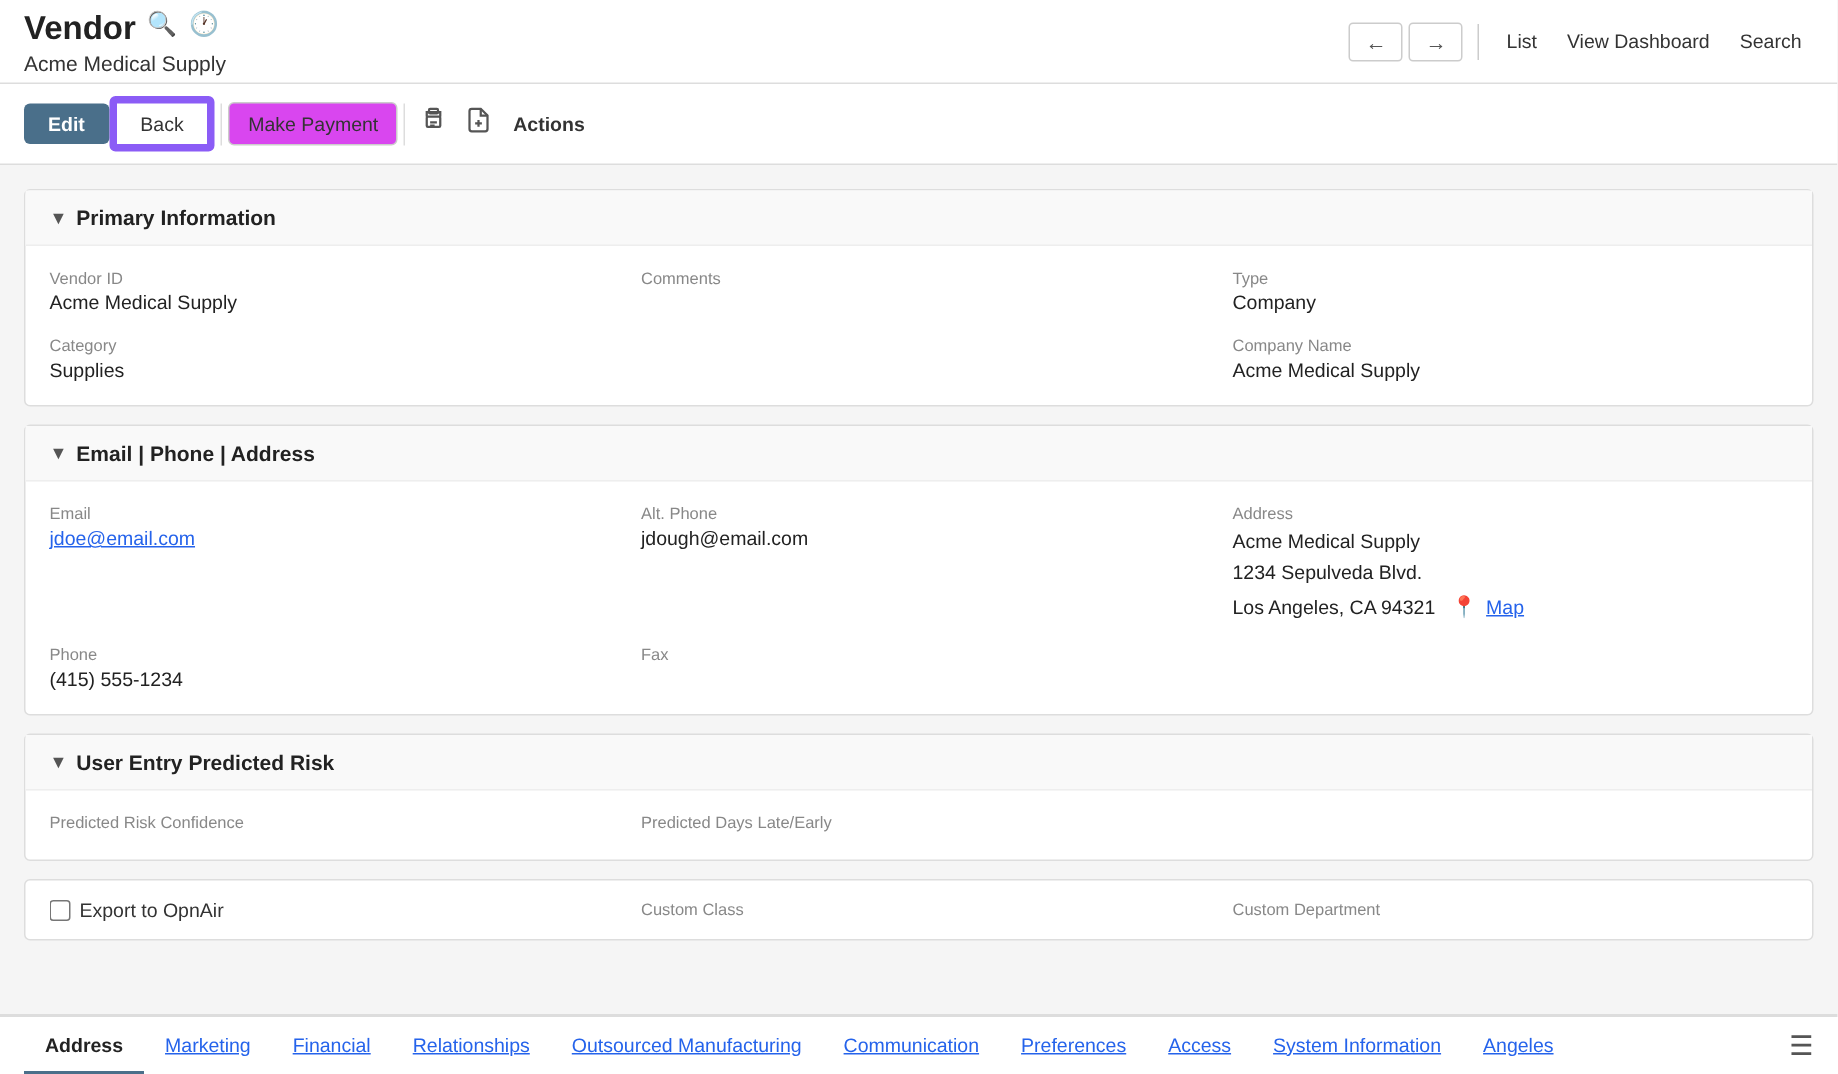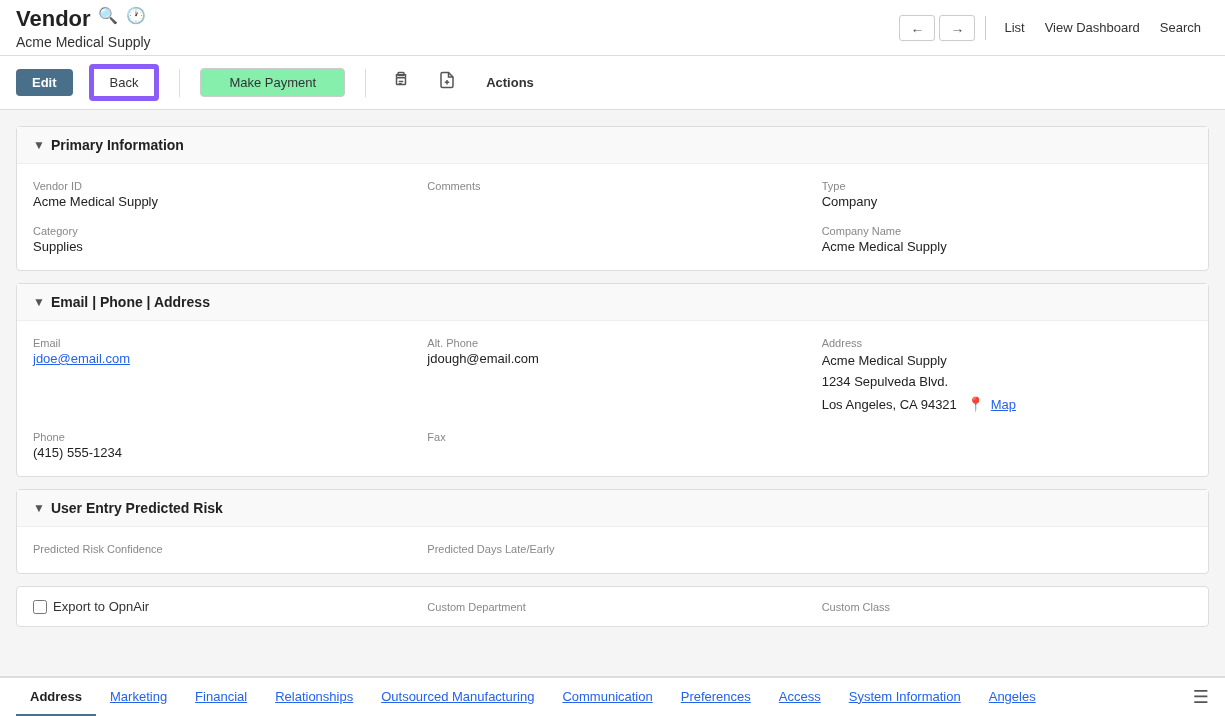--- a/index.html
+++ b/index.html
@@ -72,21 +72,21 @@
       padding: 4px 8px;
     }
 
     
     .toolbar {
       display: flex;
       align-items: center;
       padding: 8px 16px;
       background: #fff;
       border-bottom: 1px solid #ddd;
-      gap: 16px;
+      gap: 0;
     }
     .btn-edit {
       background: #4a6f8a;
       color: #fff;
       border: none;
       border-radius: 4px;
       padding: 6px 16px;
       cursor: pointer;
       font-size: 13px;
       font-weight: 600;
@@ -100,25 +100,25 @@
       cursor: pointer;
       font-size: 13px;
     }
     .btn-separator {
       width: 1px;
       height: 28px;
       background: #ddd;
       margin: 0 4px;
     }
     .btn-payment {
-      background: #86efac;
+      background: #d946ef;
       color: #333;
       border: 1px solid #ccc;
       border-radius: 4px;
-      padding: 6px 28px;
+      padding: 6px 12px;
       cursor: pointer;
       font-size: 13px;
     }
     .toolbar-icon-btn {
       background: none;
       border: none;
       cursor: pointer;
       font-size: 18px;
       color: #555;
       padding: 4px 6px;
@@ -437,24 +437,24 @@
 
   <div class="export-section">
     <div class="export-row">
       <div>
         <label class="checkbox-label">
           <input type="checkbox" style="">
           <span>Export to OpnAir</span>
         </label>
       </div>
       <div>
+        <div class="custom-label">Custom Class</div>
+      </div>
+      <div>
         <div class="custom-label">Custom Department</div>
-      </div>
-      <div>
-        <div class="custom-label">Custom Class</div>
       </div>
     </div>
   </div>
 
 </div>
 
 <div class="bottom-tabs">
   <div class="tab-item active">Address</div>
   <div class="tab-item">Marketing</div>
   <div class="tab-item">Financial</div>

